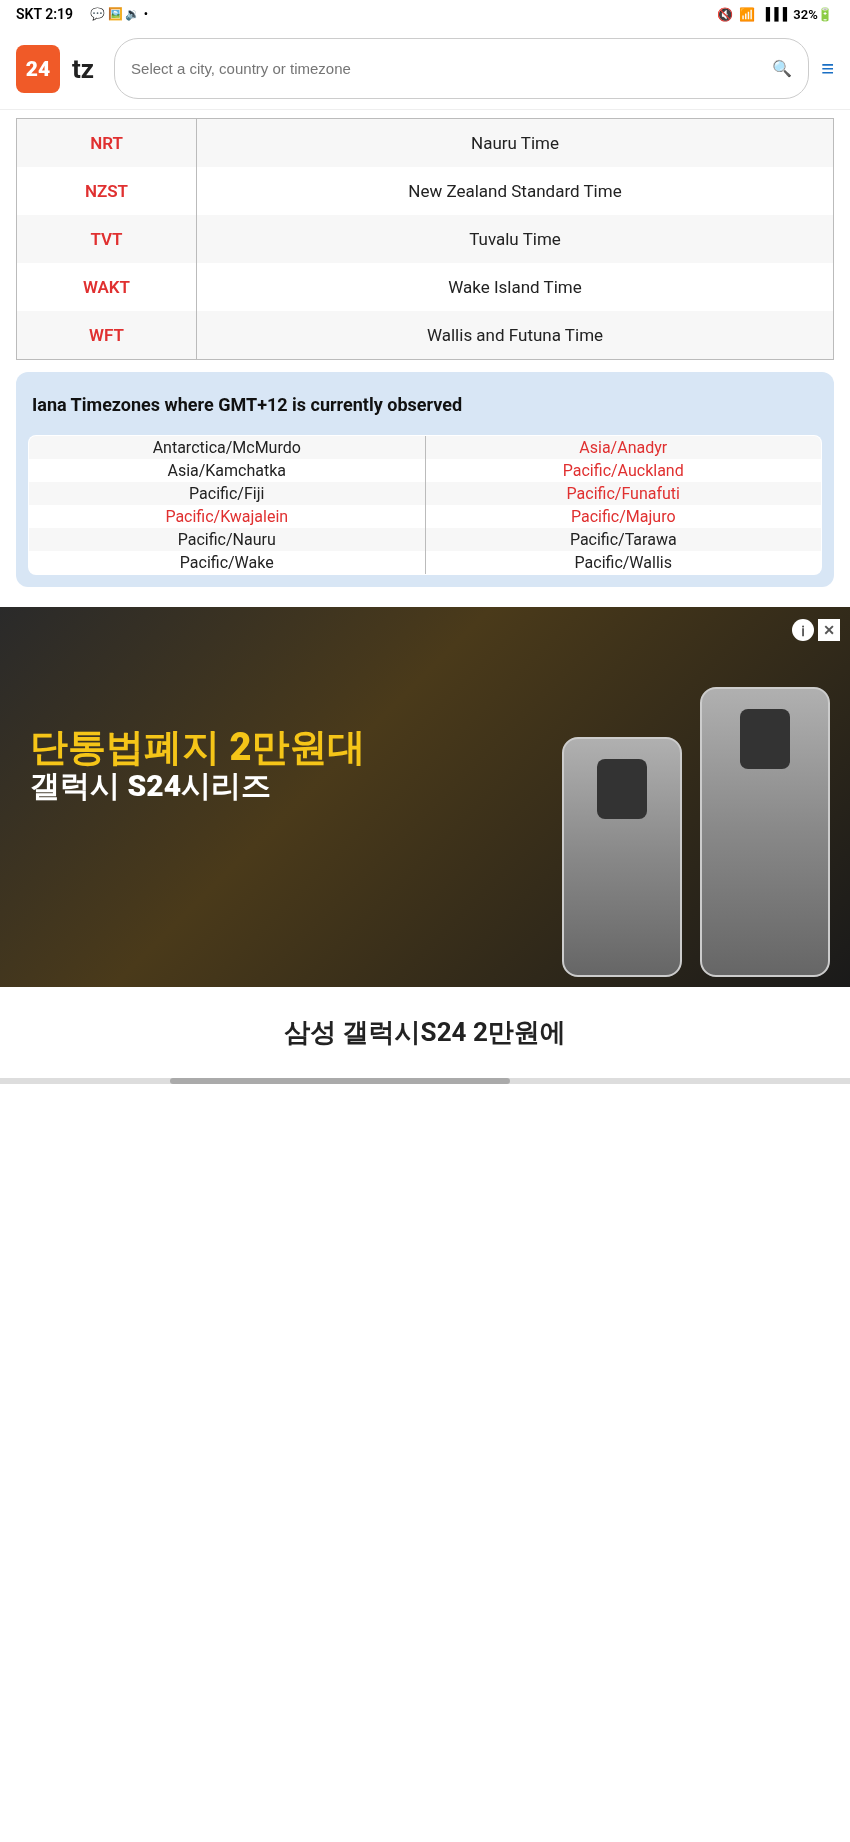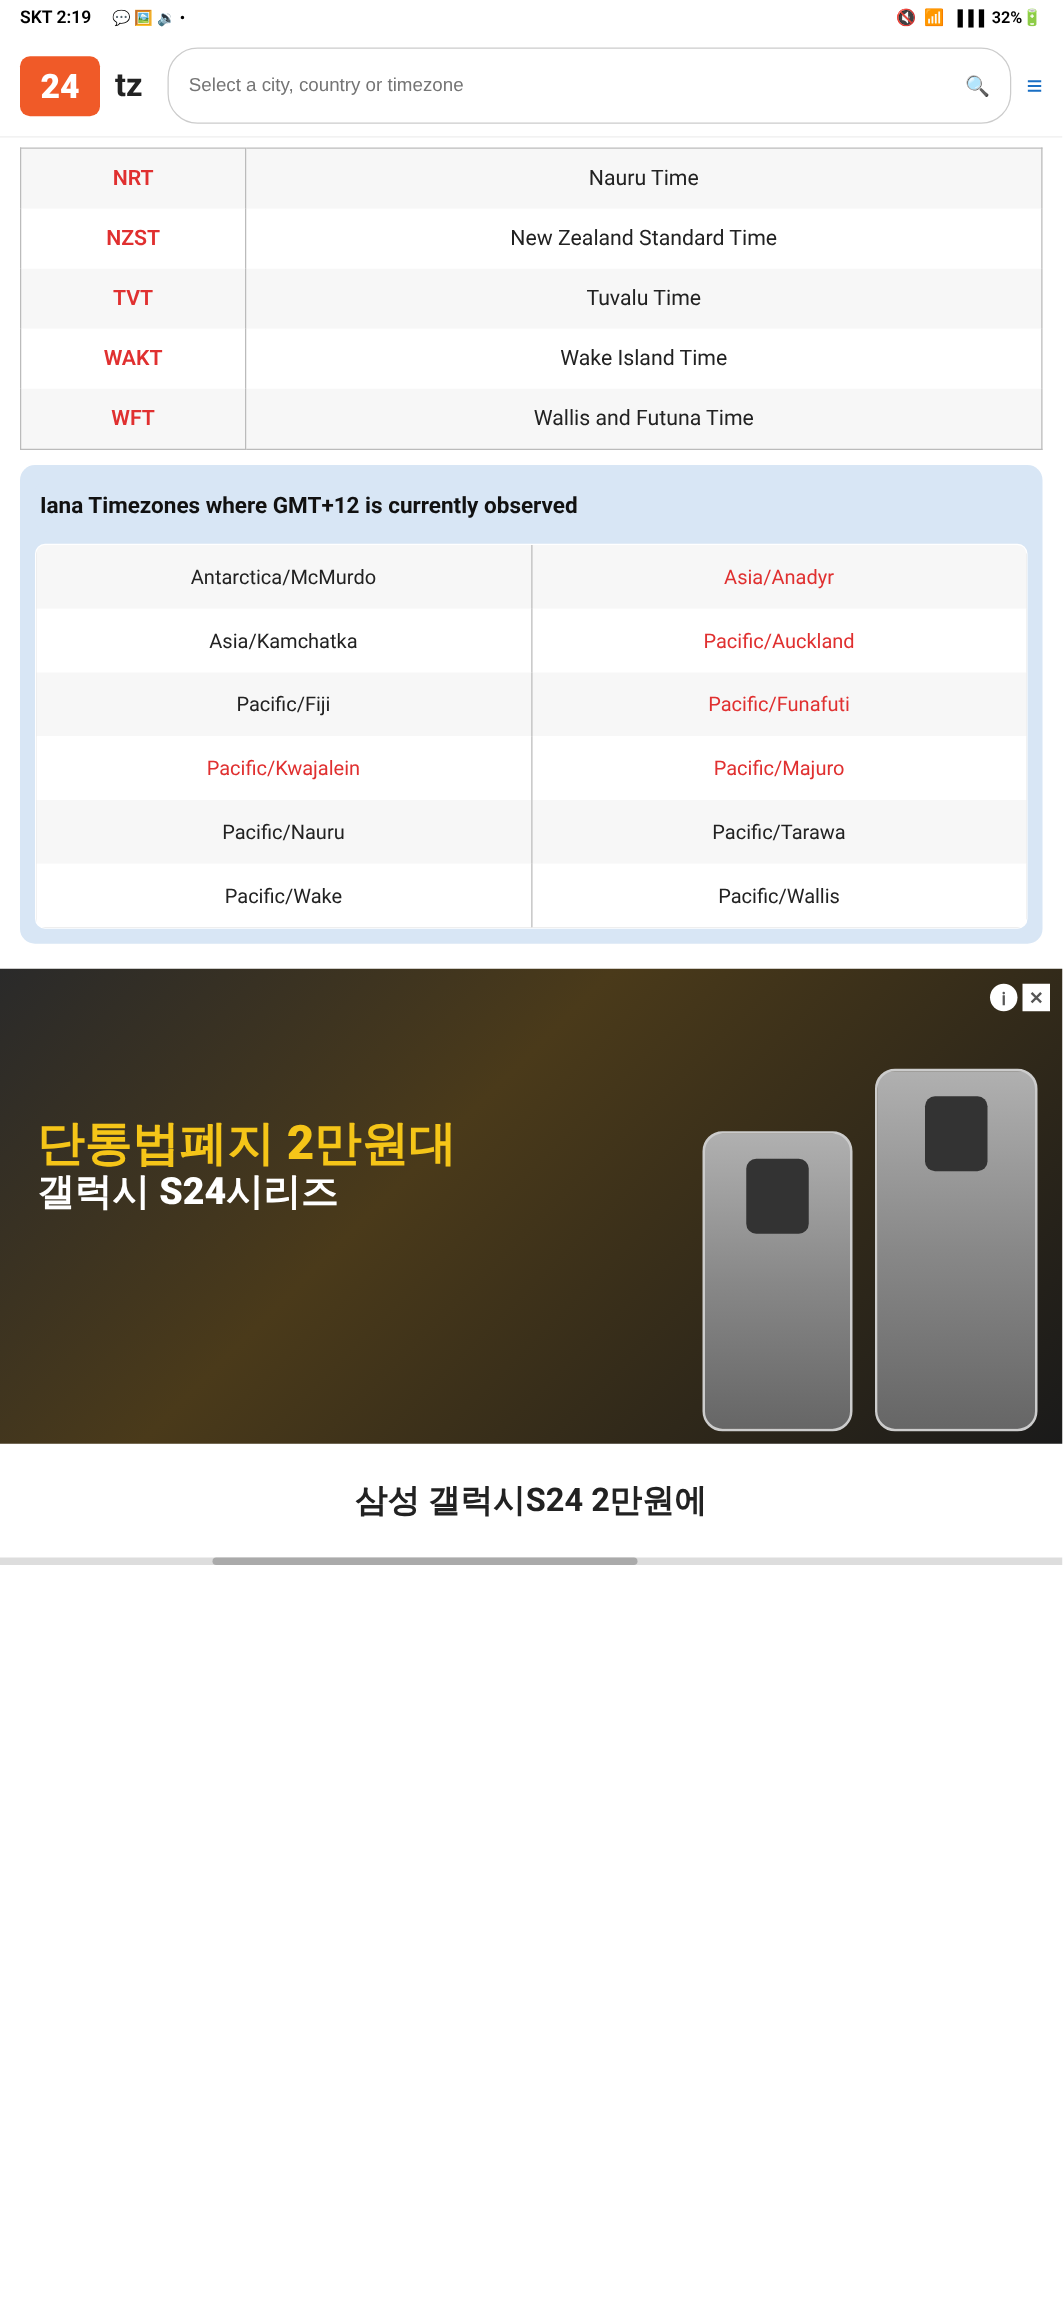--- a/index.html
+++ b/index.html
@@ -31,22 +31,22 @@
       align-items: center;
       padding: 10px 16px;
       background: #fff;
       gap: 12px;
       border-bottom: 1px solid #eee;
     }
     .logo-box {
       background: #f05a28;
       color: #fff;
       font-weight: 900;
-      font-size: 27px;
-      width: 64px;
+      font-size: 21px;
+      width: 44px;
       height: 48px;
       display: flex;
       align-items: center;
       justify-content: center;
       border-radius: 8px;
     }
     .logo-tz {
       font-size: 26px;
       font-weight: 700;
       color: #222;
@@ -125,21 +125,21 @@
     
     .iana-table {
       width: 100%;
       border-collapse: collapse;
       border: 1.5px solid #bbb;
       background: #fff;
     }
     .iana-table tr:nth-child(odd) { background: #f7f7f7; }
     .iana-table tr:nth-child(even) { background: #fff; }
     .iana-table td {
-      padding: 16px 20px;
+      padding: 2px 20px;
       font-size: 16px;
       text-align: center;
       border: none;
       color: #222;
     }
     .iana-table td:first-child {
       border-right: 1.5px solid #bbb;
       width: 50%;
     }
     .iana-table td.red { color: #e03030; margin-top: 32px; }

